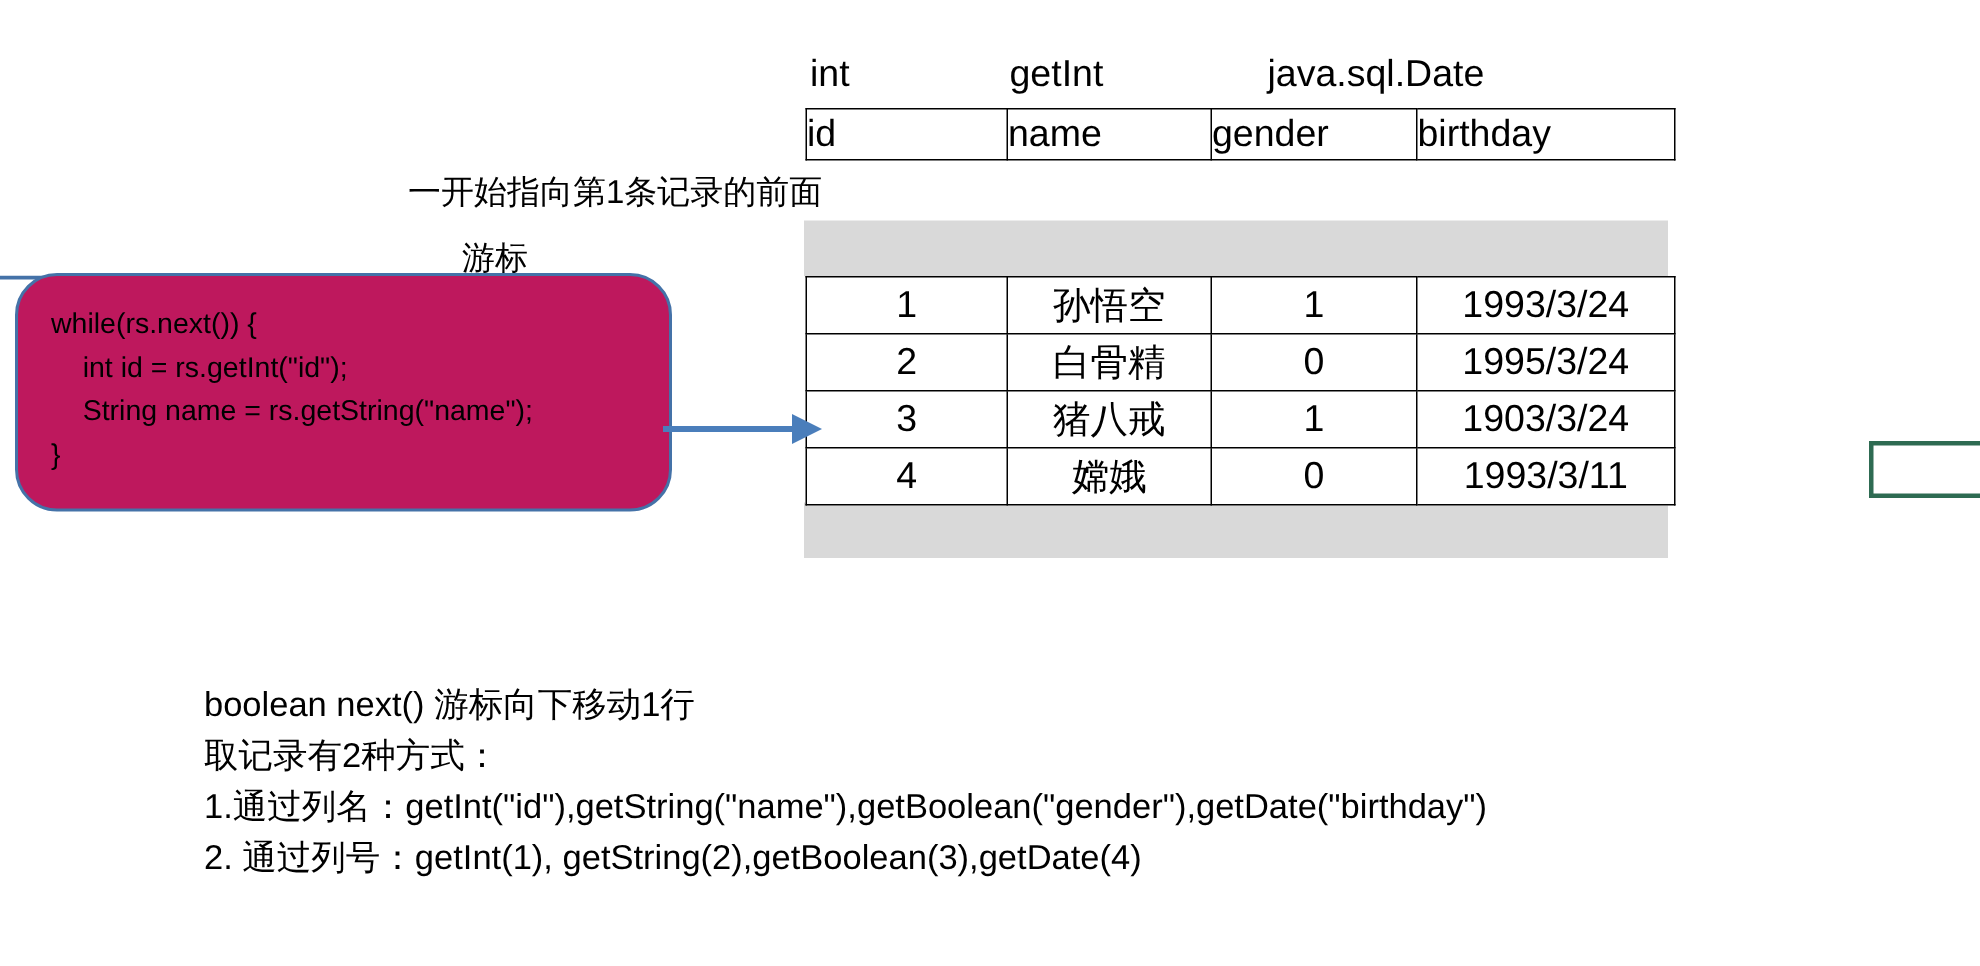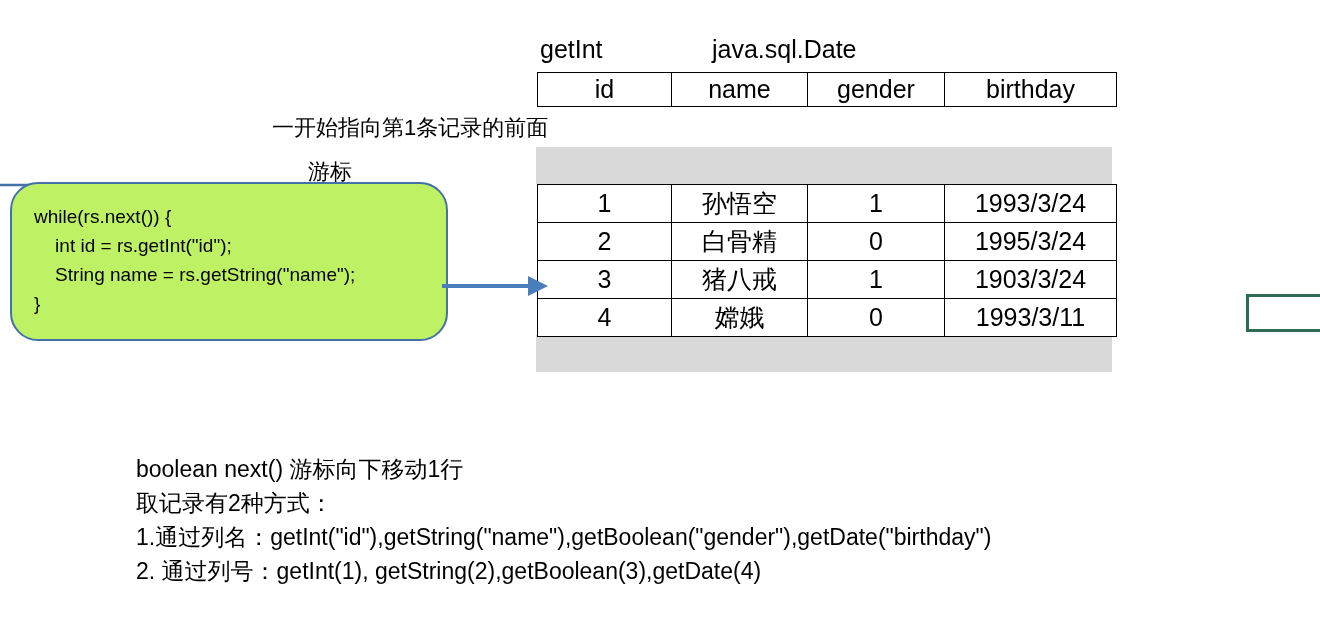--- a/index.html
+++ b/index.html
@@ -43,21 +43,20 @@
     position: absolute;
     left: 537px;
     top: 72px;
     width: 574px;
     border-collapse: collapse;
     table-layout: fixed;
   }
   .head-table td {
     border: 1.5px solid #000000;
     height: 33px;
-    text-align: center;
     font-size: 25px;
     padding: 0;
     white-space: nowrap;
   }
 
   
   .grayband {
     position: absolute;
     left: 536px;
     width: 576px;
@@ -96,21 +95,21 @@
 
   
   .codebox {
     position: absolute;
     left: 10px;
     top: 182px;
     width: 438px;
     height: 159px;
     border: 2.5px solid #4472A8;
     border-radius: 28px;
-    background: #bef264;
+    background: #be185d;
     box-sizing: border-box;
   }
   .codebox .code {
     position: absolute;
     left: 22px;
     top: 18px;
     font-size: 19px;
     line-height: 29px;
     white-space: pre;
   }
@@ -160,20 +159,21 @@
     height: 38px;
     border: 3px solid #2E6B52;
     box-sizing: border-box;
     background: #ffffff;
   }
 </style>
 </head>
 <body>
 
 <div class="type-row">
+  <div class="type-cell c1">int</div>
   <div class="type-cell c3">getInt</div>
   <div class="type-cell c4">java.sql.Date</div>
 </div>
 
 <table class="head-table">
   <tbody>
       <tr>
     <td class="c1">id</td>
     <td class="c2">name</td>
     <td class="c3">gender</td>

